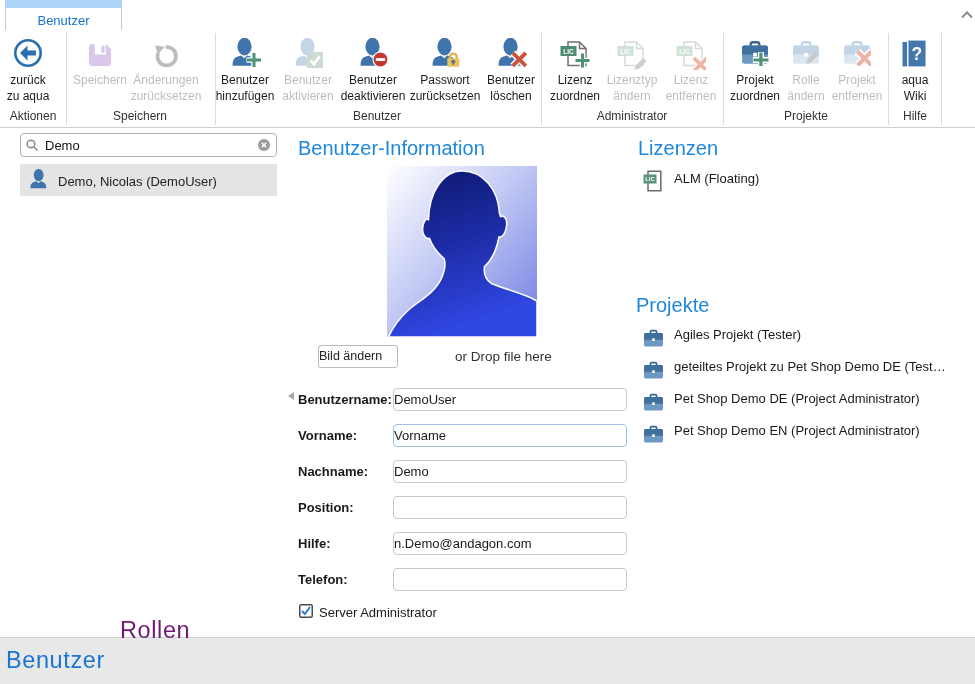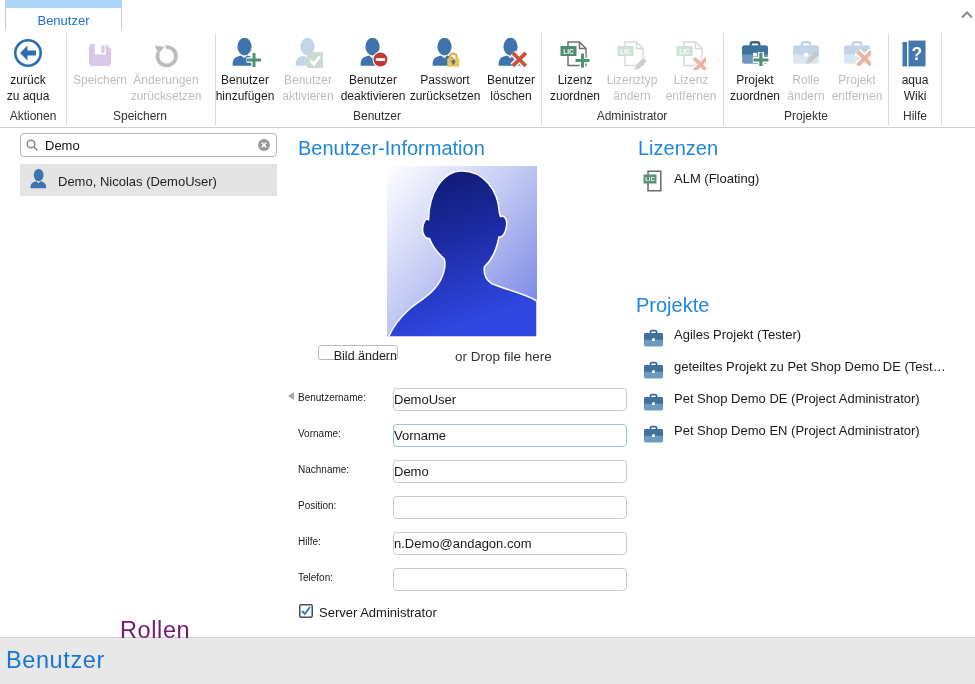--- a/index.html
+++ b/index.html
@@ -14,24 +14,24 @@
 .vsep{position:absolute;top:3px;width:1px;height:92px;background:#dcdcdc}
 .rtxt{position:absolute;top:43px;width:130px;text-align:center;font-size:12px;line-height:15.5px;color:#1c1c1c}
 .rtxt.dis{color:#bdbdbd}
 .rgrp{position:absolute;top:79px;width:140px;text-align:center;font-size:12px;color:#333}
 
 #searchbox{left:20px;top:133px;width:257px;height:24px;border:1px solid #b3b3b3;border-radius:4px;background:#fff}
 #searchtxt{left:45px;top:138px;font-size:13px;color:#111}
 #listitem{left:20px;top:164px;width:257px;height:32px;background:#e4e4e4}
 #listtxt{left:58px;top:174px;font-size:13px;color:#222}
 .h1{position:absolute;font-size:20px;color:#1e87dc;white-space:nowrap}
-.flabel{position:absolute;left:298px;font-size:10px;font-weight:normal;color:#1a1a1a;white-space:nowrap}
+.flabel{position:absolute;left:298px;font-size:13px;font-weight:bold;color:#1a1a1a;white-space:nowrap}
 .finput{position:absolute;left:393px;width:234px;height:23px;border:1px solid #c9c9c9;border-radius:4px;background:#fff;font-size:13px;line-height:21px;color:#1a1a1a;white-space:nowrap}
 .rrow{position:absolute;font-size:13px;color:#1a1a1a;white-space:nowrap}
-#bildbtn{left:318px;top:345px;width:80px;height:15px;border:1px solid #bababa;border-radius:3px;background:#fff;text-align:right;font-size:12.5px;line-height:21px;color:#222}
+#bildbtn{left:318px;top:345px;width:80px;height:23px;border:1px solid #bababa;border-radius:3px;background:#fff;text-align:left;font-size:12.5px;line-height:21px;color:#222}
 #droptxt{left:455px;top:349px;font-size:13.5px;color:#333;white-space:nowrap}
 #bottombar{left:0;top:637px;width:975px;height:47px;background:#e8e8e8;border-top:1px solid #d0d0d0}
 #btab1{left:6px;top:647px;font-size:23.5px;color:#1976d2;letter-spacing:0.6px}
 #btab2{left:120px;top:617px;font-size:23.5px;color:#701a75;letter-spacing:0.6px}
 </style>
 </head>
 <body>
 
 <svg width="0" height="0" style="position:absolute">
 <defs>

